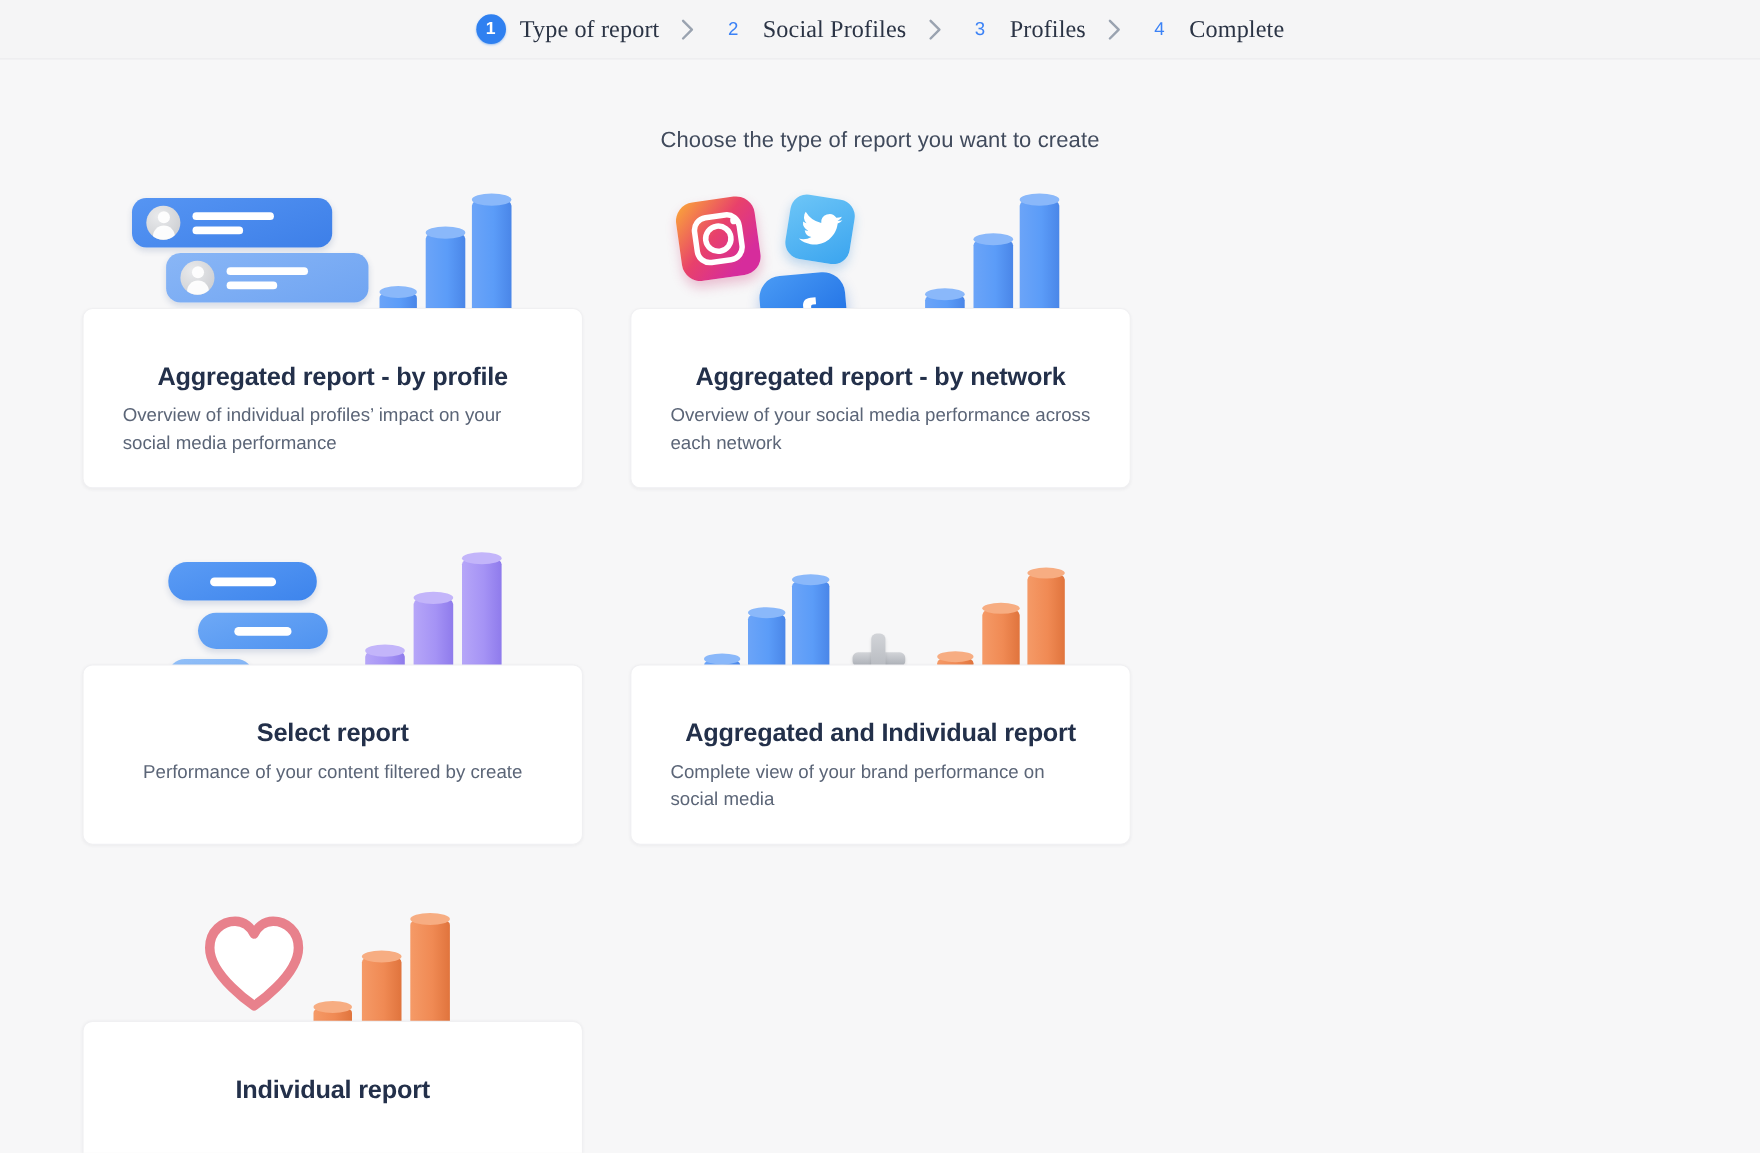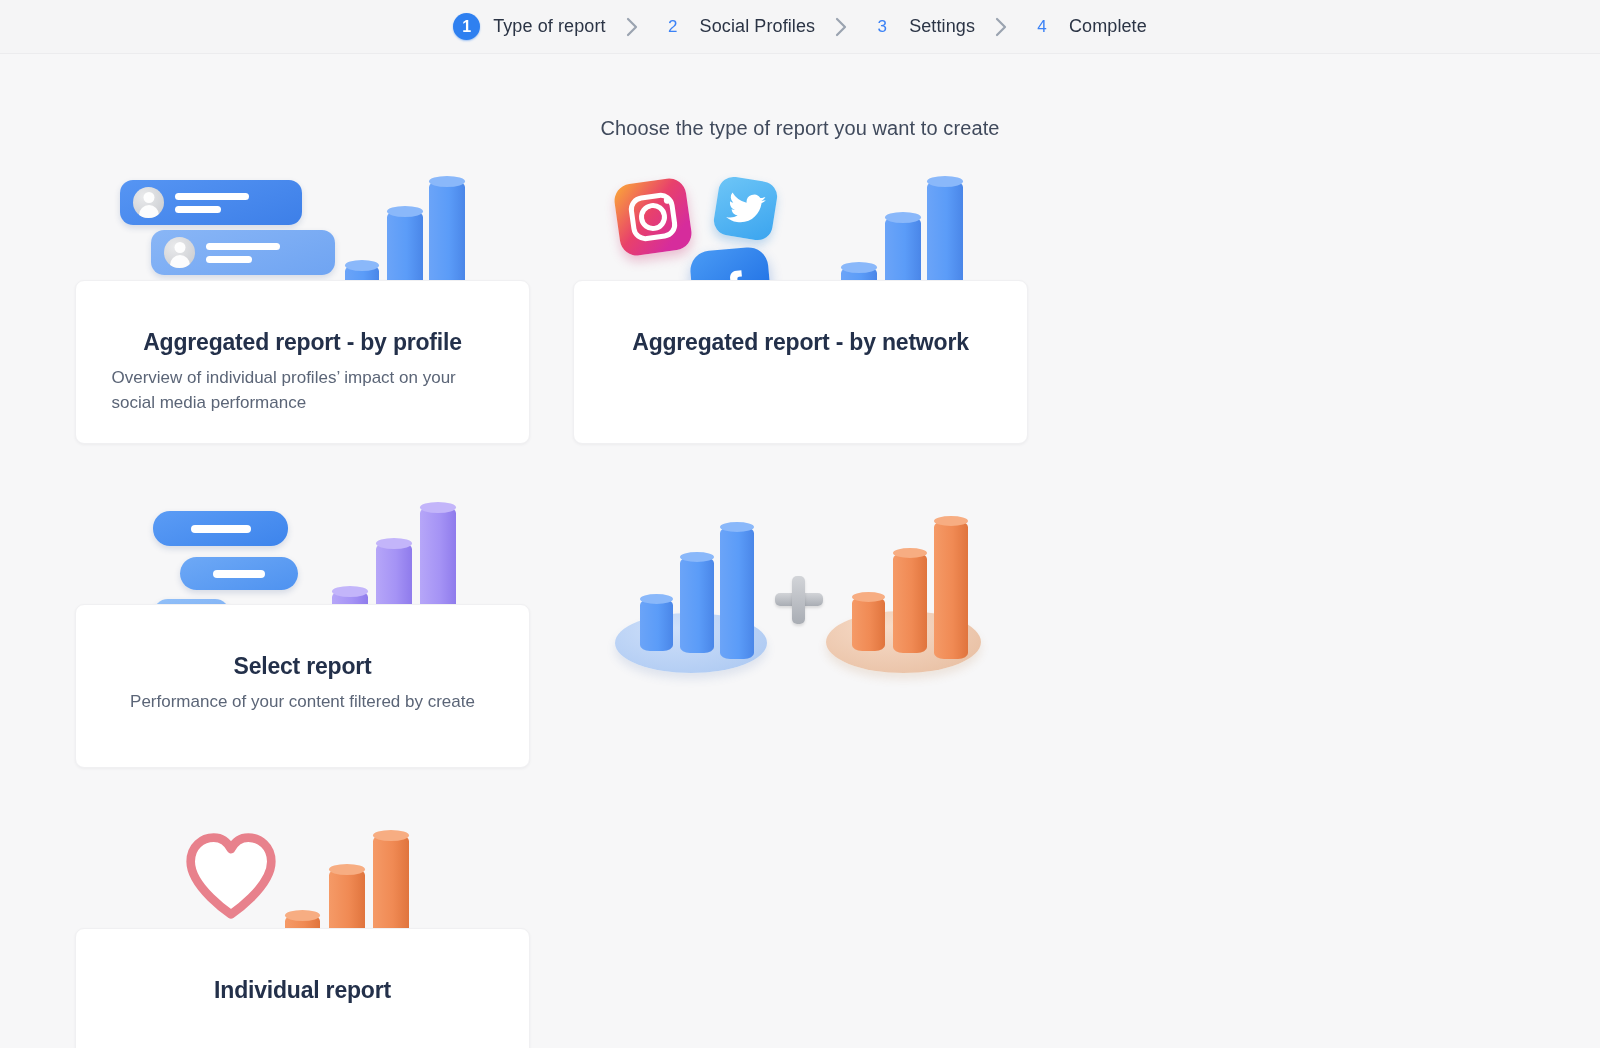--- a/index.html
+++ b/index.html
@@ -23,21 +23,21 @@
   .step-num{
     font-size:17px;font-weight:500;color:#3b82f6;
     width:28px;text-align:center;display:inline-block;
   }
   .step.active .step-num{
     color:#ffffff;background:#2f80f0;
     border-radius:50%;width:27px;height:27px;line-height:27px;
     font-weight:600;font-size:16px;
     box-shadow:0 1px 2px rgba(47,128,240,.45);
   }
-  .step-label{font-size:18px;color:#2b3445;letter-spacing:.1px;}
+  .step-label{font-size:22px;color:#2b3445;letter-spacing:.1px;font-family:Liberation Serif, serif;}
   .step.active .step-label{color:#2b3445;}
   .chev{
     margin:0 20px;color:#9aa3b0;font-size:19px;line-height:1;
     font-weight:400;display:inline-block;
   }
   .chev svg{display:block;}
 
   
   .page-head{text-align:center;margin-top:63px;}
   .page-title{
@@ -158,21 +158,21 @@
     <span class="step-label">Social Profiles</span>
   </div>
   <span class="chev">
     <svg width="13" height="20" viewBox="0 0 13 20">
         <path d="M2 2 L10 10 L2 18" fill="none" stroke="#9aa3b0" stroke-width="2.2" stroke-linecap="round" stroke-linejoin="round"></path>
       </svg>
   </span>
 
   <div class="step">
     <span class="step-num">3</span>
-    <span class="step-label">Settings</span>
+    <span class="step-label">Profiles</span>
   </div>
   <span class="chev">
     <svg width="13" height="20" viewBox="0 0 13 20">
         <path d="M2 2 L10 10 L2 18" fill="none" stroke="#9aa3b0" stroke-width="2.2" stroke-linecap="round" stroke-linejoin="round"></path>
       </svg>
   </span>
 
   <div class="step">
     <span class="step-num">4</span>
     <span class="step-label">Complete</span>
@@ -251,20 +251,21 @@
         <div class="bar" style="left:74px;bottom:30px;width:36px;height:106px;background:linear-gradient(90deg,#6ba4f8,#5b9cf8 55%,#4a86e8);">
           <span style="position:absolute;left:0;top:-5px;width:36px;height:11px;border-radius:50%;background:#8ab8fa;display:block;"></span>
         </div>
         <div class="bar" style="left:116px;bottom:24px;width:36px;height:148px;background:linear-gradient(90deg,#6ba4f8,#5b9cf8 55%,#4a86e8);">
           <span style="position:absolute;left:0;top:-5px;width:36px;height:11px;border-radius:50%;background:#8ab8fa;display:block;"></span>
         </div>
       </div>
     </div>
     <div class="card">
       <h2 class="card-title">Aggregated report - by network</h2>
+      <p class="card-desc">Overview of your social media performance across each network</p>
     </div>
   </div>
 
   <div class="cardwrap">
     <div class="art">
       <div class="lpill" style="left:78px;top:24px;width:135px;height:35px;background:linear-gradient(160deg,#5b9cf5,#3d84ec);">
         <i style="width:60px;"></i>
       </div>
       <div class="lpill" style="left:105px;top:70px;width:118px;height:33px;background:linear-gradient(160deg,#6ea9f6,#4e92f0);">
         <i style="width:52px;"></i>
@@ -318,20 +319,24 @@
           <span style="position:absolute;left:0;top:-5px;width:33px;height:10px;border-radius:50%;background:#f7ad82;display:block;"></span>
         </div>
         <div class="bar" style="left:67px;bottom:24px;width:34px;height:100px;background:linear-gradient(90deg,#f59a67,#f08a54 55%,#e0743d);">
           <span style="position:absolute;left:0;top:-5px;width:34px;height:10px;border-radius:50%;background:#f7ad82;display:block;"></span>
         </div>
         <div class="bar" style="left:108px;bottom:18px;width:34px;height:138px;background:linear-gradient(90deg,#f59a67,#f08a54 55%,#e0743d);">
           <span style="position:absolute;left:0;top:-5px;width:34px;height:10px;border-radius:50%;background:#f7ad82;display:block;"></span>
         </div>
       </div>
     </div>
+    <div class="card">
+      <h2 class="card-title">Aggregated and Individual report</h2>
+      <p class="card-desc">Complete view of your brand performance on social media</p>
+    </div>
   </div>
 
   <div class="cardwrap">
     <div class="art">
       <div class="heart" style="left:108px;top:18px;width:96px;height:92px;">
         <svg viewBox="0 0 100 94" width="96" height="92">
           <path d="M50 88 C50 88 8 60 8 33 C8 17 20 8 32 8 C41 8 47 14 50 20 C53 14 59 8 68 8 C80 8 92 17 92 33 C92 60 50 88 50 88 Z" fill="#ffffff" stroke="#e8818c" stroke-width="9" stroke-linejoin="round"></path>
         </svg>
       </div>
       <div class="chart" style="left:180px;top:22px;width:170px;height:168px;">

